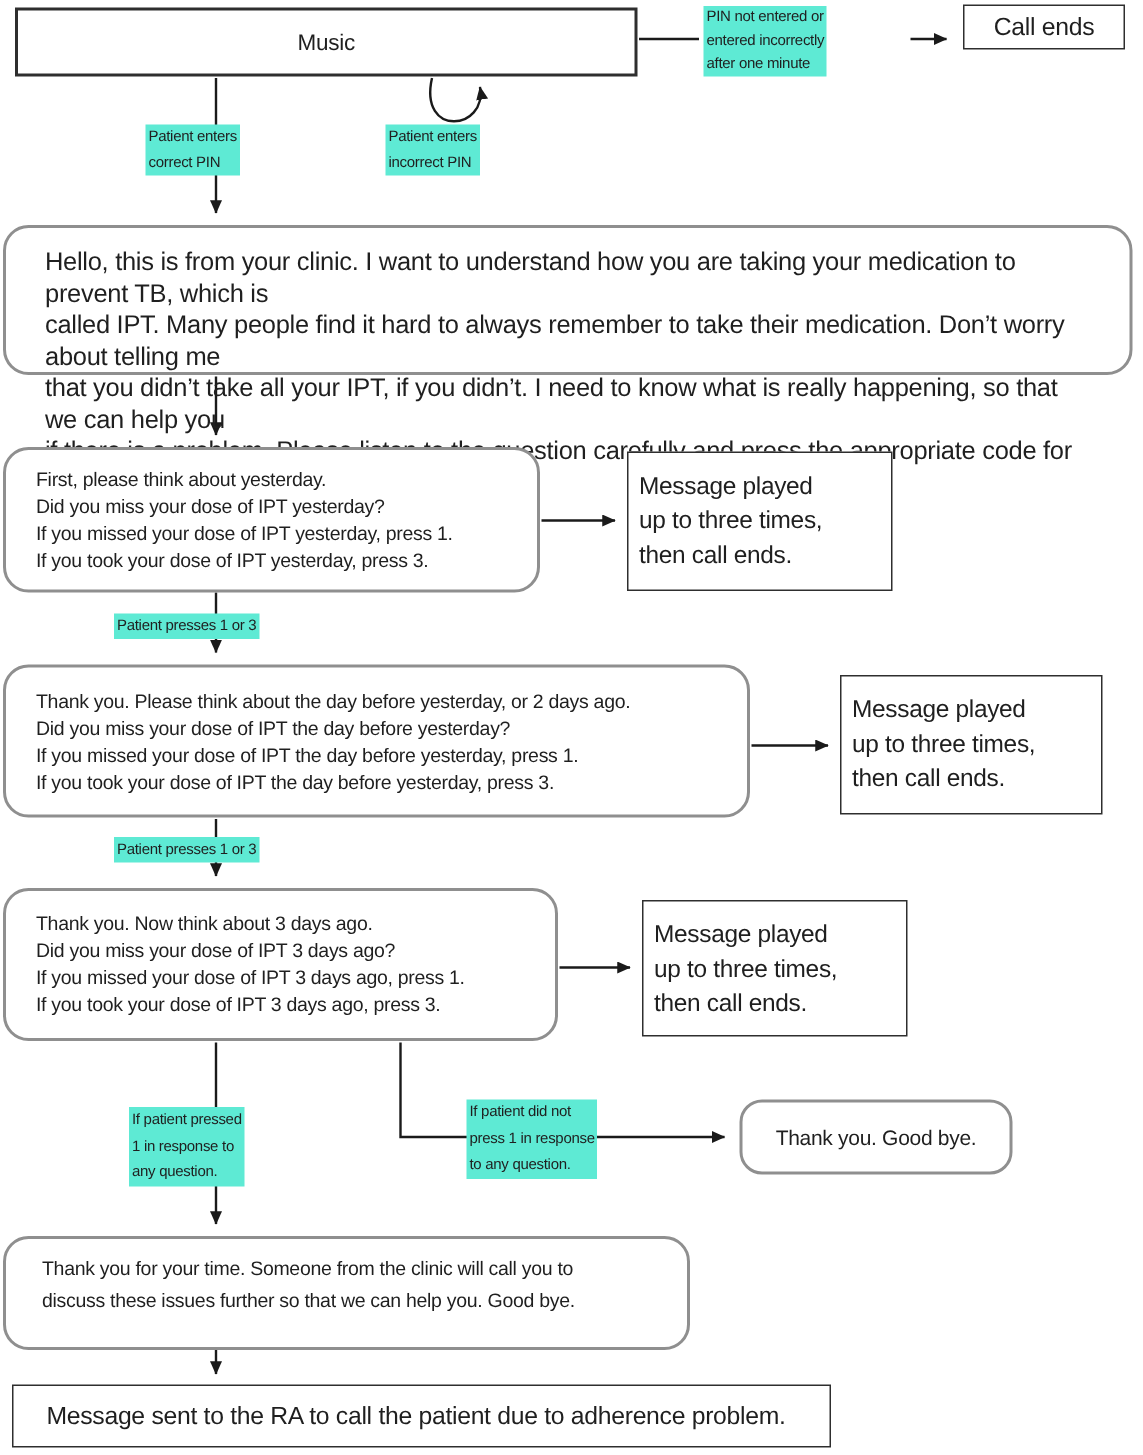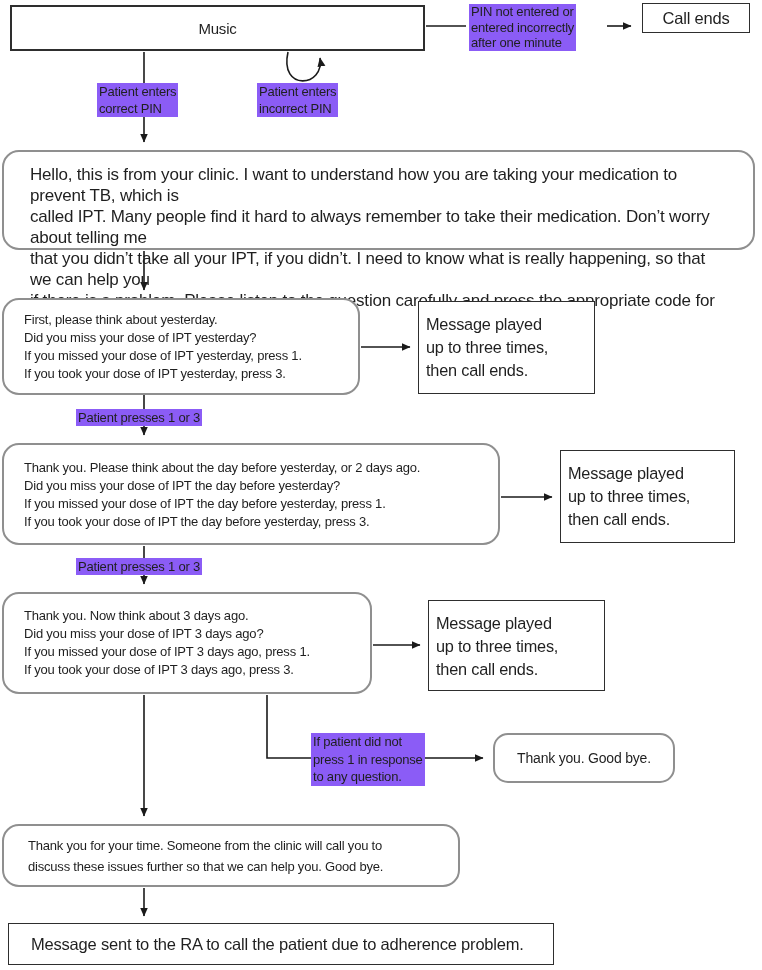--- a/index.html
+++ b/index.html
@@ -8,21 +8,21 @@
     font-family:"Liberation Sans", sans-serif;color:#1f1f1f;
     letter-spacing:-0.2px;overflow:hidden;
   }
   .arrows{position:absolute;left:0;top:0;z-index:1;}
   .node{position:absolute;background:#ffffff;box-sizing:border-box;z-index:2;}
   .rect{border:2px solid #2e2e2e;}
   .thin{border:1.6px solid #2e2e2e;}
   .rounded{border:2.5px solid #8f8f8f;border-radius:17px;}
   .center{display:flex;align-items:center;justify-content:center;}
   .preline{white-space:pre-line;}
-  .lbl{position:absolute;background:#8b5cf6;z-index:3;font-size:13px;line-height:17px;padding:0 2px;}
+  .lbl{position:absolute;background:#5eead4;z-index:3;font-size:10px;line-height:17px;padding:0 2px;}
   .qtext{font-size:13px;line-height:18px;}
   .msg{font-size:16.3px;line-height:23px;padding:11px 6px 0 7px;}
   .big{font-size:16.5px;}
 </style>
 </head>
 <body>
 
 <div class="canvas">
 
   <svg class="arrows" width="762" height="970">
@@ -95,29 +95,32 @@
 
   <div class="node rounded preline qtext" style="left:2px;top:592px;width:370px;height:102px;padding:13px 8px 0 20px;">Thank you. Now think about 3 days ago.
 Did you miss your dose of IPT 3 days ago?
 If you missed your dose of IPT 3 days ago, press 1.
 If you took your dose of IPT 3 days ago, press 3.</div>
 
   <div class="node thin preline msg" style="left:428px;top:600px;width:177px;height:91px;">Message played
 up to three times,
 then call ends.</div>
 
+  <div class="lbl preline" style="left:86px;top:738px;line-height:17.5px;">If patient pressed
+1 in response to
+any question.</div>
 
   <div class="lbl preline" style="left:311px;top:733px;line-height:17.5px;">If patient did not
 press 1 in response
 to any question.</div>
 
   <div class="node rounded center" style="left:493px;top:733px;width:182px;height:50px;border-radius:15px;font-size:14px;">
     <span>Thank you. Good bye.</span>
   </div>
 
-  <div class="node rounded preline" style="left:2px;top:824px;width:458px;height:63px;padding:9px 8px 0 24px;font-size:13px;line-height:21px;">Thank you for your time. Someone from the clinic will call you to
+  <div class="node rounded preline" style="left:2px;top:824px;width:458px;height:76px;padding:9px 8px 0 24px;font-size:13px;line-height:21px;">Thank you for your time. Someone from the clinic will call you to
 discuss these issues further so that we can help you. Good bye.</div>
 
   <div class="node thin big" style="left:8px;top:923px;width:546px;height:42px;display:flex;align-items:center;padding-left:22px;">
     <span>Message sent to the RA to call the patient due to adherence problem.</span>
   </div>
 
 </div>
 
 </body></html>

